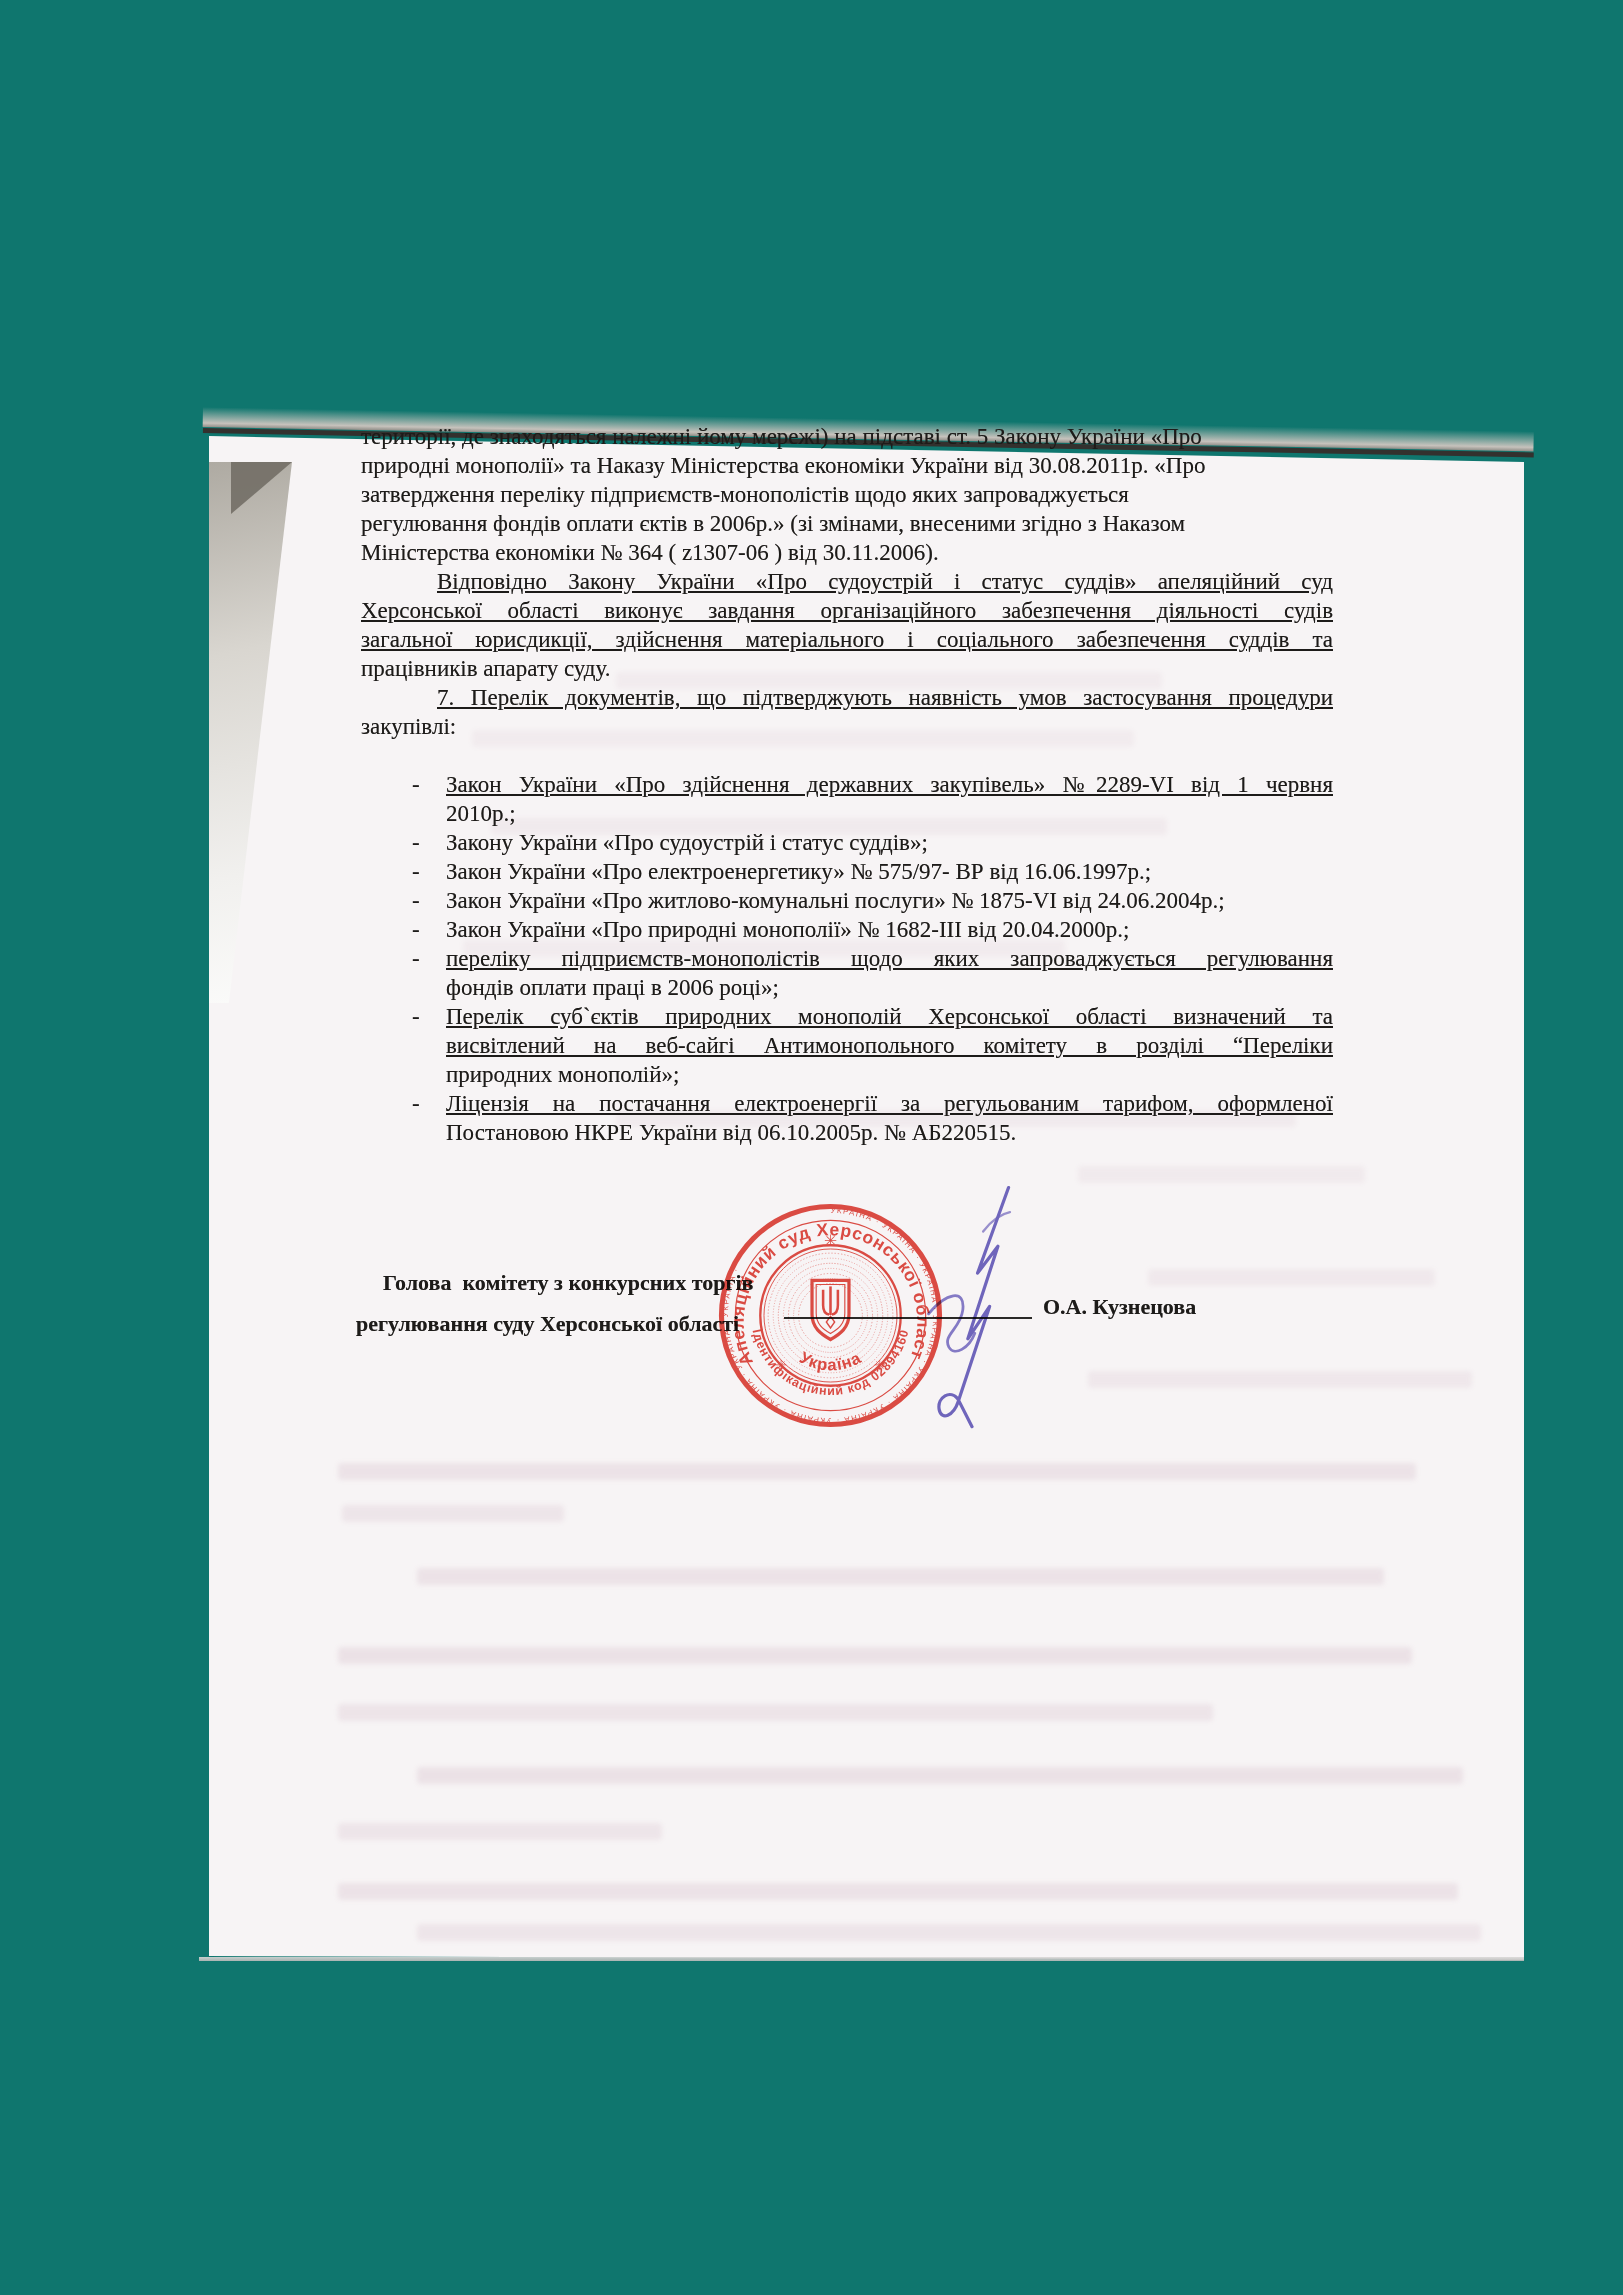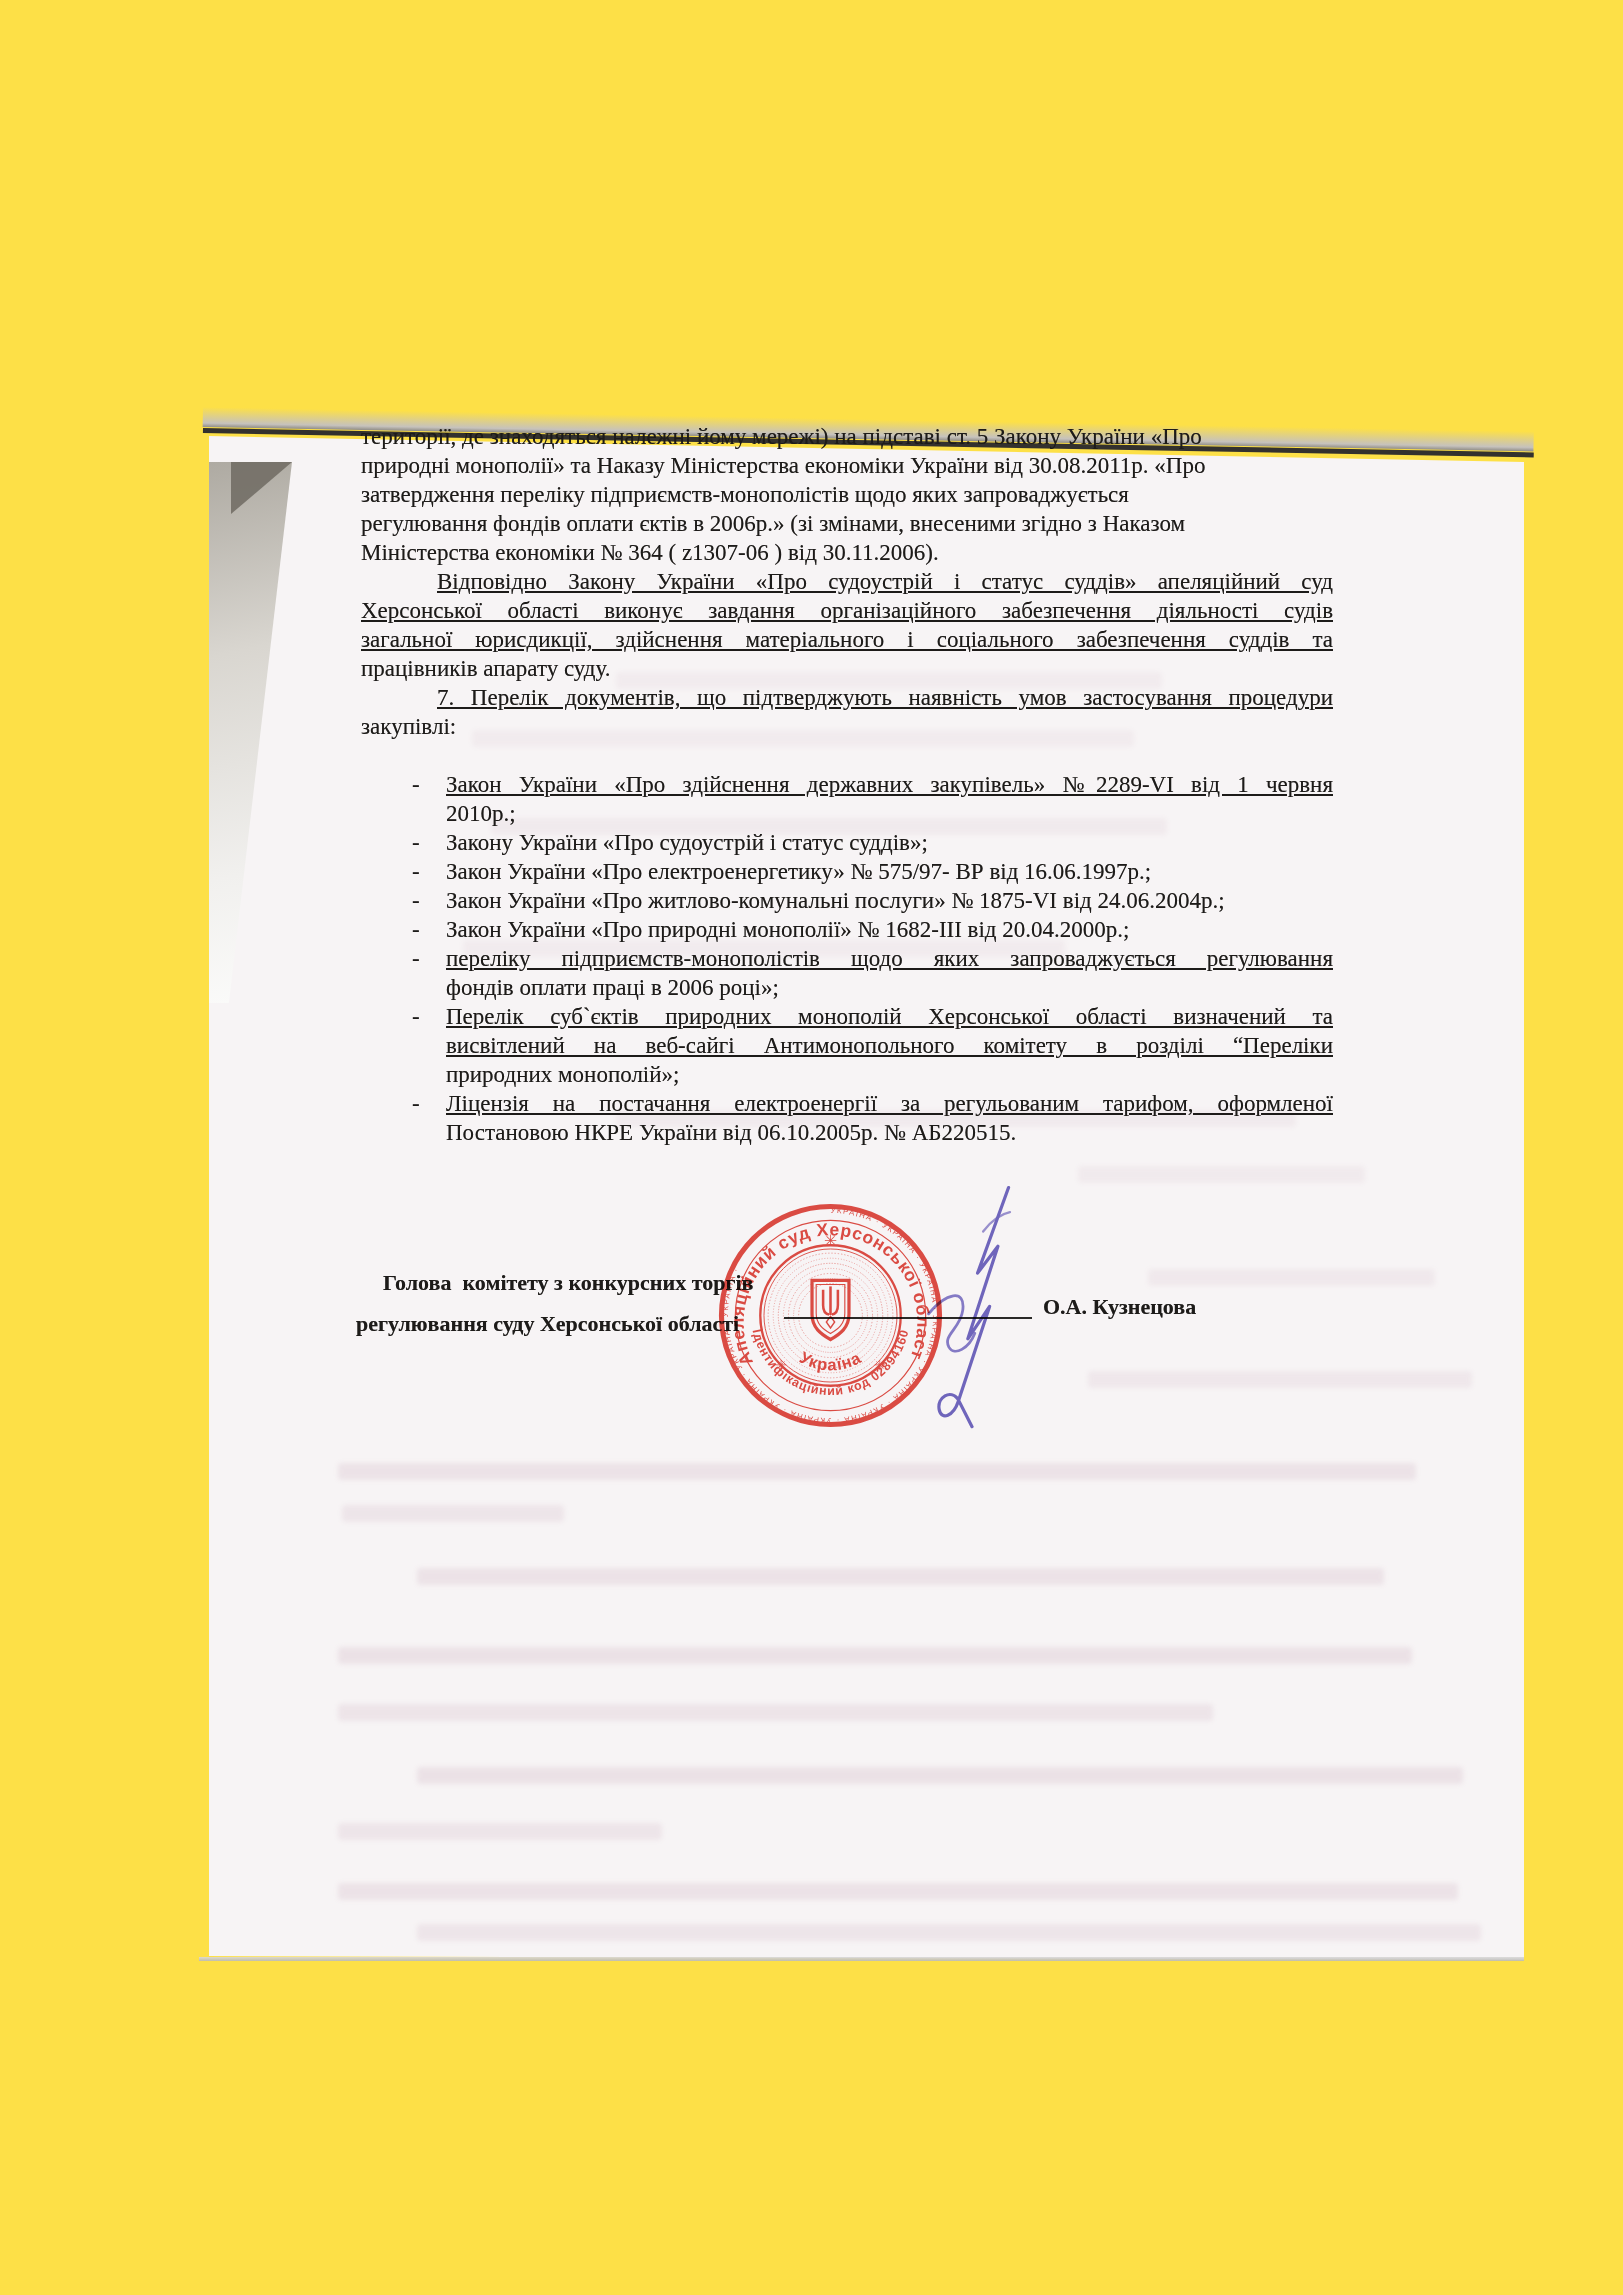--- a/index.html
+++ b/index.html
@@ -1,16 +1,16 @@
 <!DOCTYPE html>
 <html style="font-size:7.4px"><head>
 <meta charset="utf-8">
 <style>
   html,body{margin:0;padding:0;background:#fdfdfd;}
-  .canvas{position:relative;width:1624px;height:2295px;background:#fde047;overflow:hidden;
+  .canvas{position:relative;width:1624px;height:2295px;background:#0f766e;overflow:hidden;
           font-family:"Liberation Serif","DejaVu Serif",serif;color:#1d1b19;}
   
   .page-tint{position:absolute;left:0;top:0;width:1624px;height:2295px;background:#f7f4f5;
              clip-path:polygon(209px 436px,1524px 462px,1524px 1960px,209px 1956px);}
   
   .scan-topband{position:absolute;left:203px;top:407px;width:1331px;height:20.4px;
                 background:linear-gradient(to bottom,rgba(205,201,195,0) 0%,#c6c2bc 80%,#918e88 100%);
                 transform:rotate(1.05deg);transform-origin:left top;}
   .scan-topline{position:absolute;left:203px;top:428px;width:1331px;height:5.1px;background:#33312e;
                 transform:rotate(1.05deg);transform-origin:left top;}

